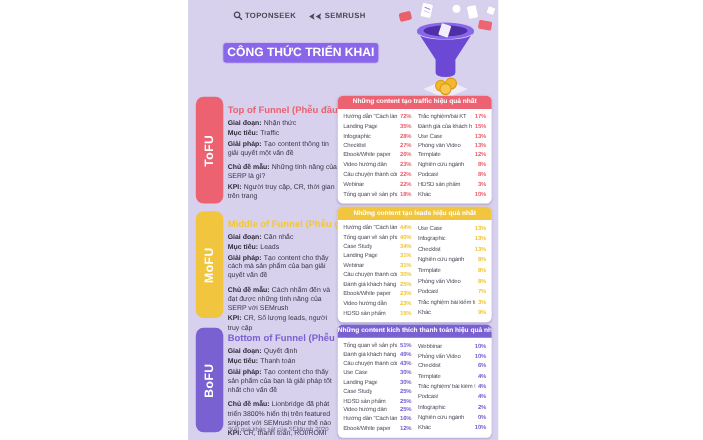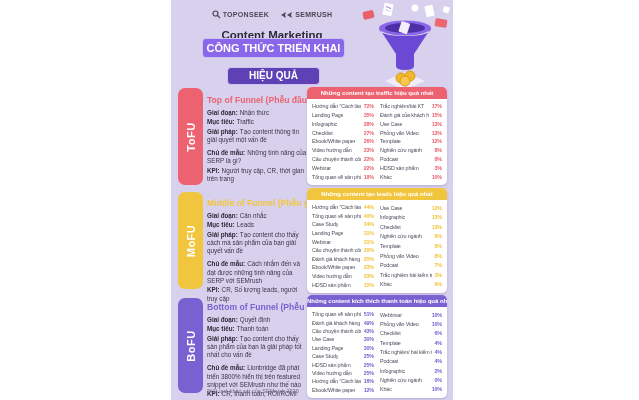--- a/index.html
+++ b/index.html
@@ -52,23 +52,21 @@
         </svg>
       <span>TOPONSEEK</span>
     </span>
     <span class="brand">
       <svg width="12" height="8" viewBox="0 0 12 8">
           <path d="M0,4 L5,1 L4,4 L5,7 Z M6,4 L11,1 L10,4 L11,7 Z" fill="#4c4754"></path>
         </svg>
       <span>SEMRUSH</span>
     </span>
   </div>
-  <div class="subtitle">Content Marketing</div>
   <div class="banner1">CÔNG THỨC TRIỂN KHAI</div>
-  <div class="banner2">HIỆU QUẢ</div>
 
   <svg class="funnel" width="96" height="90" viewBox="0 0 96 90">
     <g>
       <rect x="6" y="9" width="11" height="8" rx="2" fill="#e8606c" transform="rotate(-14 11 13)"></rect>
       <rect x="26" y="1" width="10" height="13" rx="1.5" fill="#ffffff" stroke="#cfc8ea" stroke-width=".6" transform="rotate(12 31 7)"></rect>
       <line x1="28.5" y1="5" x2="34" y2="6" stroke="#8a67e8" stroke-width=".8" transform="rotate(12 31 7)"></line>
       <line x1="28.5" y1="8" x2="34" y2="9" stroke="#c9bdf0" stroke-width=".8" transform="rotate(12 31 7)"></line>
       <circle cx="58" cy="6" r="4" fill="#ffffff" stroke="#cfc8ea" stroke-width=".6"></circle>
       <rect x="68" y="3" width="9" height="12" rx="1.5" fill="#ffffff" stroke="#cfc8ea" stroke-width=".6" transform="rotate(-12 72 9)"></rect>
       <rect x="78" y="17" width="12" height="8" rx="1.5" fill="#ed6571" transform="rotate(10 84 21)"></rect>

